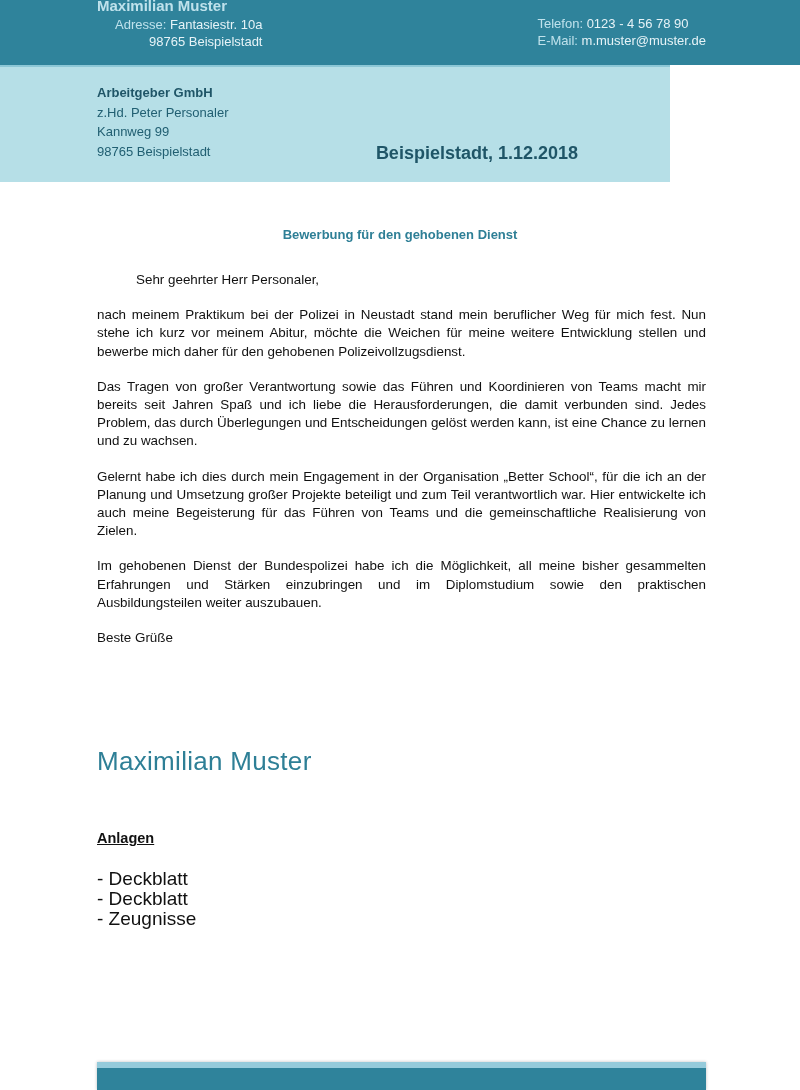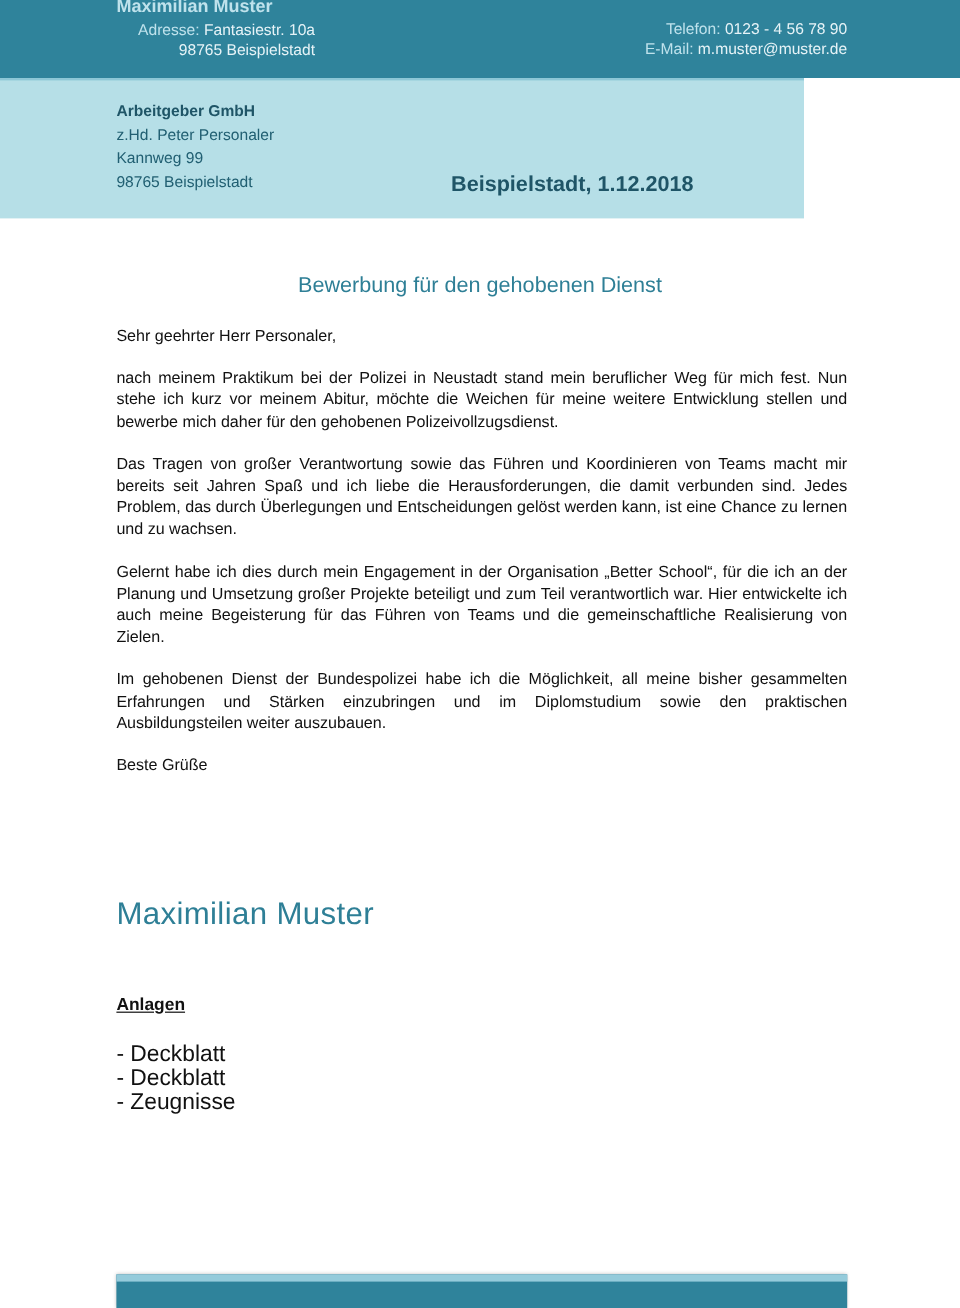--- a/index.html
+++ b/index.html
@@ -11,44 +11,44 @@
     }
     .top-band {
       position: absolute; left: 0; top: 0; width: 800px; height: 65px;
       background: #2f839b;
       color: #bfe6ef;
     }
     .sender-name { position: absolute; left: 97px; top: -3px; font-size: 15px; font-weight: bold; color: #bfe2ec; }
     .sender-addr { position: absolute; left: 97px; top: 16px; font-size: 13px; line-height: 17px; color: #e6f3f7; text-align: right; }
     .sender-addr .lbl { color: #bfe2ec; }
     .sender-addr .row2 { padding-left: 52px; }
-    .contact { position: absolute; right: 94px; top: 15px; font-size: 13px; line-height: 17px; text-align: right; color: #e6f3f7; }
+    .contact { position: absolute; right: 94px; top: 15px; font-size: 13px; line-height: 17px; text-align: left; color: #e6f3f7; }
     .contact .lbl { color: #bfe2ec; }
 
     .addr-band {
       position: absolute; left: 0; top: 65px; width: 670px; height: 117px;
       background: #b6dfe7;
       border-top: 2px solid #8cc7d6;
       box-sizing: border-box;
       color: #215f72;
     }
     .recipient { position: absolute; left: 97px; top: 16px; font-size: 13px; line-height: 19.5px; }
     .recipient .company { font-weight: bold; color: #1f5567; }
     .date { position: absolute; right: 92px; top: 76px; font-size: 18px; font-weight: bold; color: #1f5567; }
 
     .subject {
       position: absolute; left: 0; width: 800px; top: 227px; text-align: center;
-      font-size: 18px; font-weight: normal; color: #2e7f96;
+      font-size: 13px; font-weight: bold; color: #2e7f96;
     }
     .body-text {
       position: absolute; left: 97px; width: 609px; top: 271px;
       font-size: 13.4px; line-height: 18.2px; color: #111;
     }
     .body-text p { margin: 0 0 17px 0; text-align: justify; }
-    .body-text p.salutation { margin-bottom: 17px; }
+    .body-text p.salutation { margin-bottom: 17px; margin-left: 39px; }
 
     .signature {
       position: absolute; left: 97px; top: 746px;
       font-size: 26px; color: #2e7f96; letter-spacing: 0.3px;
     }
     .attach-head {
       position: absolute; left: 97px; top: 830px; font-size: 14.5px; font-weight: bold; text-decoration: underline;
     }
     .attach-list { position: absolute; left: 97px; top: 869px; font-size: 19px; line-height: 20px; margin: 0; padding: 0; list-style: none; }
 

